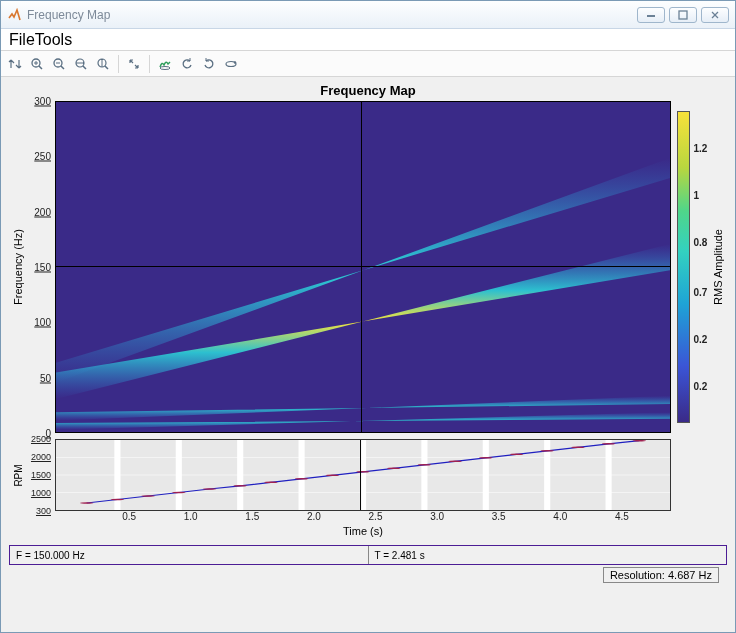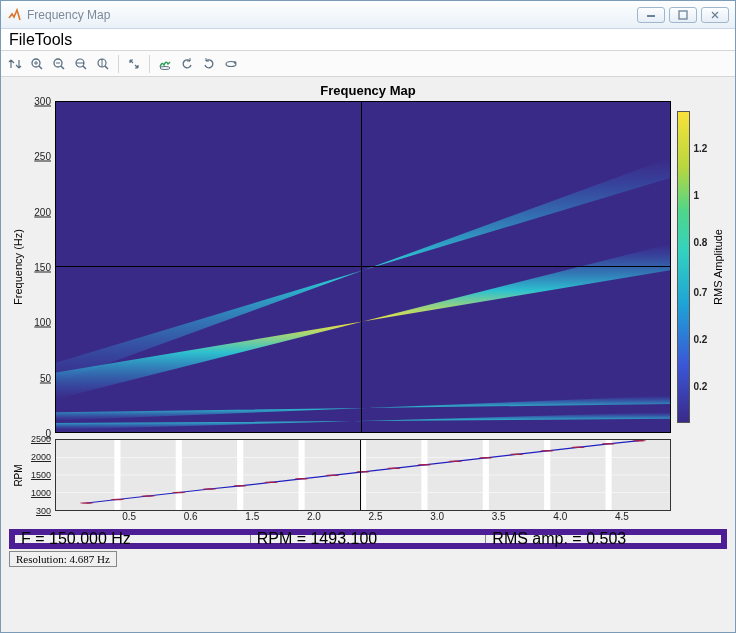--- a/index.html
+++ b/index.html
@@ -36,24 +36,24 @@
   .rpm-yl { width:18px; display:flex; align-items:center; justify-content:center; }
   .rpm-yl span { transform: rotate(-90deg); white-space:nowrap; font-size:10px; }
   .rpm-yticks { width:28px; position:relative; font-size:9px; text-align:right; color:#222; }
   .rpm-plot { flex:1; background:#e8e8e8; border:1px solid #333; position:relative; overflow:hidden; }
   .rpm-plot .grid line { stroke:#fff; stroke-width:1; }
   .rpm-plot svg { position:absolute; inset:0; width:100%; height:100%; }
   .rpm-spacer { width:56px; }
   .xticks { display:flex; height:14px; margin-left:46px; margin-right:56px; position:relative; font-size:10px; color:#222; }
   .xtick { position:absolute; transform:translateX(-50%);padding-left:25px; }
   .xlabel { text-align:center; font-size:11px; height:16px; margin-left:46px; margin-right:56px; }
-  .status-grid { display:flex; border:6px solid #4c1d95; margin-top:4px; height:20px; font-size:16px; background:#f0f0f0;}
+  .status-grid { display:flex; border:1px solid #4c1d95; margin-top:4px; height:20px; font-size:10px; background:#f0f0f0;}
   .status-cell { flex:1; border-right:1px solid #888; padding:2px 6px; display:flex; align-items:center; }
   .status-cell:last-child { border-right:none; }
-  .footer { height:22px; display:flex; justify-content:flex-start; align-items:flex-start; padding:2px 8px 0 0;font-family:Liberation Serif, serif; }
+  .footer { height:22px; display:flex; justify-content:flex-end; align-items:flex-start; padding:2px 8px 0 0; }
   .res-box { border:1px solid #888; padding:1px 6px; font-size:11px; background:#f0f0f0; }
 </style>
 </head>
 <body>
 
 <div class="window">
   <div class="titlebar">
     <span class="ticon">
       <svg width="14" height="14" viewBox="0 0 14 14">
           <path d="M2 10 L5 6 L7 9 L10 2 L13 12" fill="none" stroke="#d9772f" stroke-width="1.6"></path>
@@ -265,33 +265,33 @@
               <circle cx="95" cy="1" r="1.1" fill="#a02050" vector-effect="non-scaling-stroke"></circle>
             </g>
           <line x1="49.6" y1="0" x2="49.6" y2="100" stroke="#000" stroke-width="1" vector-effect="non-scaling-stroke"></line>
         </svg>
       </div>
       <div class="rpm-spacer"></div>
     </div>
 
     <div class="xticks">
       <div class="xtick" style="left:10%">0.5</div>
-      <div class="xtick" style="left:20%">0.6</div>
+      <div class="xtick" style="left:20%">1.0</div>
       <div class="xtick" style="left:30%">1.5</div>
       <div class="xtick" style="left:40%">2.0</div>
       <div class="xtick" style="left:50%">2.5</div>
       <div class="xtick" style="left:60%">3.0</div>
       <div class="xtick" style="left:70%">3.5</div>
       <div class="xtick" style="left:80%">4.0</div>
       <div class="xtick" style="left:90%">4.5</div>
     </div>
+    <div class="xlabel">Time (s)</div>
 
     <div class="status-grid">
       <div class="status-cell">F = 150.000 Hz</div>
-      <div class="status-cell">RPM = 1493.100</div>
-      <div class="status-cell">RMS amp. = 0.503</div>
+      <div class="status-cell">T = 2.481 s</div>
     </div>
 
     <div class="footer">
       <div class="res-box">Resolution: 4.687 Hz</div>
     </div>
   </div>
 </div>
 
 </body></html>

